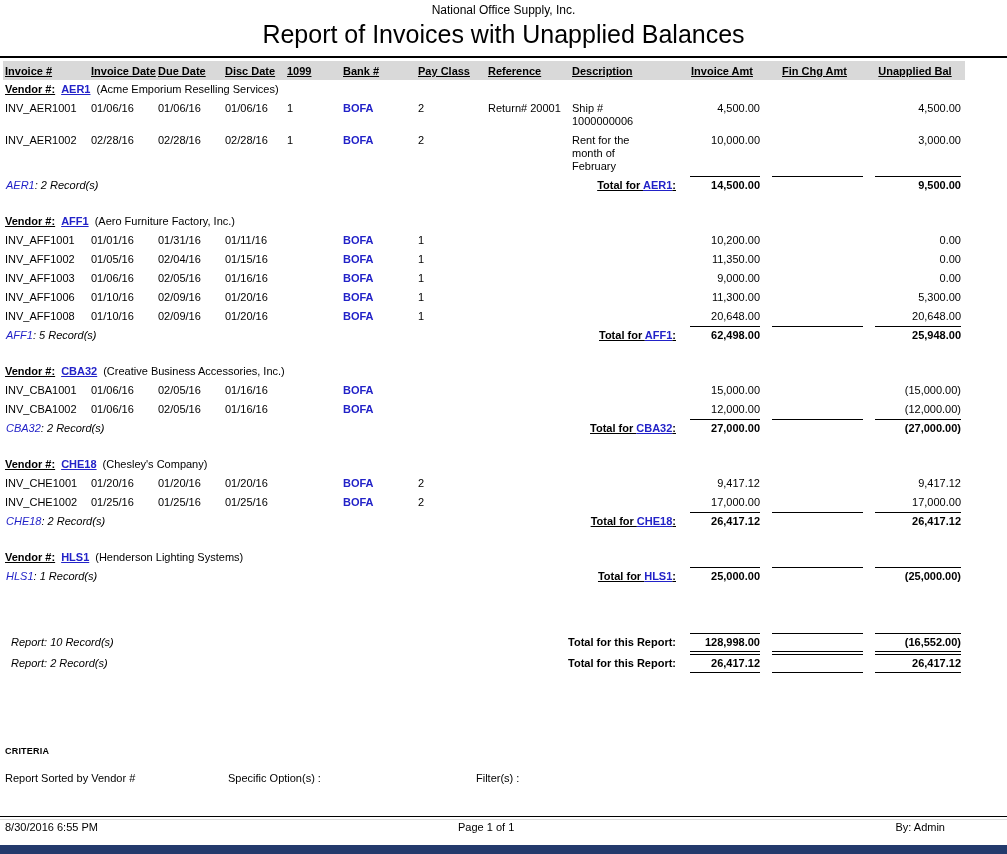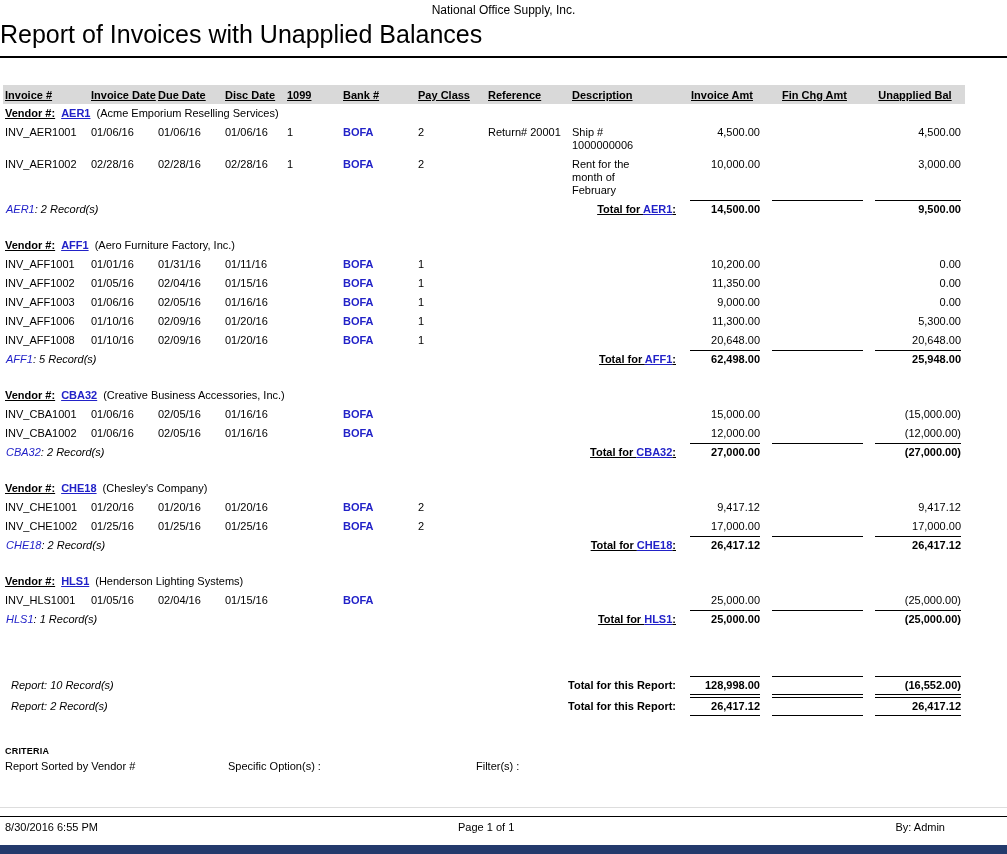--- a/index.html
+++ b/index.html
@@ -7,23 +7,23 @@
     --band:#d9d9d9;
     --bar:#233a6c;
   }
   html,body{margin:0;padding:0;}
   body{
     width:1007px;height:854px;background:#fff;color:#000;
     font-family:"Liberation Sans","DejaVu Sans",sans-serif;
     font-size:11px;position:relative;overflow:hidden;
   }
   .company{text-align:center;font-size:12px;padding-top:3px;}
-  .title{text-align:left;font-size:25px;padding:3px 0 7px;}
+  .title{text-align:center;font-size:25px;padding:3px 0 7px;}
   .rule{height:0;border-top:2px solid #000;}
-  table.report{border-collapse:collapse;table-layout:fixed;width:962px;margin:27px 0 0 3px;font-size:11px;}
+  table.report{border-collapse:collapse;table-layout:fixed;width:962px;margin:3px 0 0 3px;font-size:11px;}
   thead th{background:var(--band);font-weight:bold;text-align:left;padding:4px 2px 3px;white-space:nowrap;overflow:hidden;}
   thead th span{text-decoration:underline;}
   thead th.r{text-align:center;padding-right:4px;}
   td{padding:3px 2px;vertical-align:top;line-height:13px;overflow:hidden;}
   .amt{text-align:right;padding-right:4px;}
   .desc{padding-right:30px;}
   .b{font-weight:bold;text-decoration:underline;}
   .i{font-style:italic;}
   .code{color:var(--link-blue);}
   .gap{margin-left:6px;}
@@ -31,21 +31,21 @@
   tr.spacer td{height:17px;padding:0;}
   tr.spacer-lg td{height:30px;padding:0;}
   .rec{padding-left:3px;white-space:nowrap;}
   .rec2{padding-left:8px;white-space:nowrap;}
   .total-label{text-align:right;padding-right:6px;font-weight:bold;white-space:nowrap;}
   td.tot{padding:0 4px 2px 2px;}
   .rule-top{border-top:1px solid #000;font-weight:bold;text-align:right;padding-top:2px;min-height:13px;margin-left:6px;}
   .rule-both{border-top:1px solid #000;border-bottom:1px solid #000;font-weight:bold;text-align:right;padding:2px 0 2px;min-height:13px;margin-left:6px;}
   .criteria{position:absolute;left:0;top:746px;width:883px;}
   .criteria-heading{font-size:9px;font-weight:bold;padding-left:5px;letter-spacing:0.2px;}
-  .criteria-row{position:relative;height:26px;margin-top:4px;}
+  .criteria-row{position:relative;height:26px;margin-top:16px;}
   .criteria-row .c1{position:absolute;left:5px;top:0;}
   .criteria-row .c2{position:absolute;left:228px;top:0;}
   .criteria-row .c3{position:absolute;left:476px;top:0;}
   .criteria-hairline{position:absolute;left:0;top:47px;width:1007px;border-top:1px solid #ddd;}
   .footer-rule{position:absolute;left:0;top:816px;width:1007px;border-top:1px solid #000;}
   .footer{position:absolute;left:0;top:821px;width:1007px;font-size:11px;}
   .footer .f-date{position:absolute;left:5px;top:0;}
   .footer .f-page{position:absolute;left:458px;top:0;}
   .footer .f-by{position:absolute;right:62px;top:0;}
   .bottom-bar{position:absolute;left:0;bottom:0;width:1007px;height:9px;background:var(--bar);}
@@ -316,34 +316,20 @@
           <td class="tot">
             <div class="rule-top">26,417.12</div>
           </td>
         </tr>
         <tr class="spacer">
           <td colspan="12"></td>
         </tr>
         <tr class="vendor-row">
           <td colspan="12"><span class="b">Vendor #:</span><span class="code b gap">HLS1</span><span class="gap">(Henderson Lighting Systems)</span></td>
         </tr>
-        <tr class="inv-row">
-          <td>INV_HLS1001</td>
-          <td>01/05/16</td>
-          <td>02/04/16</td>
-          <td>01/15/16</td>
-          <td></td>
-          <td class="bank">BOFA</td>
-          <td></td>
-          <td></td>
-          <td class="desc"></td>
-          <td class="amt">25,000.00</td>
-          <td class="amt"></td>
-          <td class="amt">(25,000.00)</td>
-        </tr>
         <tr class="subtotal-row">
           <td class="rec" colspan="6"><span class="code i">HLS1</span><span class="i">: 1 Record(s)</span></td>
           <td class="total-label" colspan="3"><span class="b">Total for </span><span class="code b">HLS1</span><span class="b">:</span></td>
           <td class="tot">
             <div class="rule-top">25,000.00</div>
           </td>
           <td class="tot">
             <div class="rule-top"></div>
           </td>
           <td class="tot">

